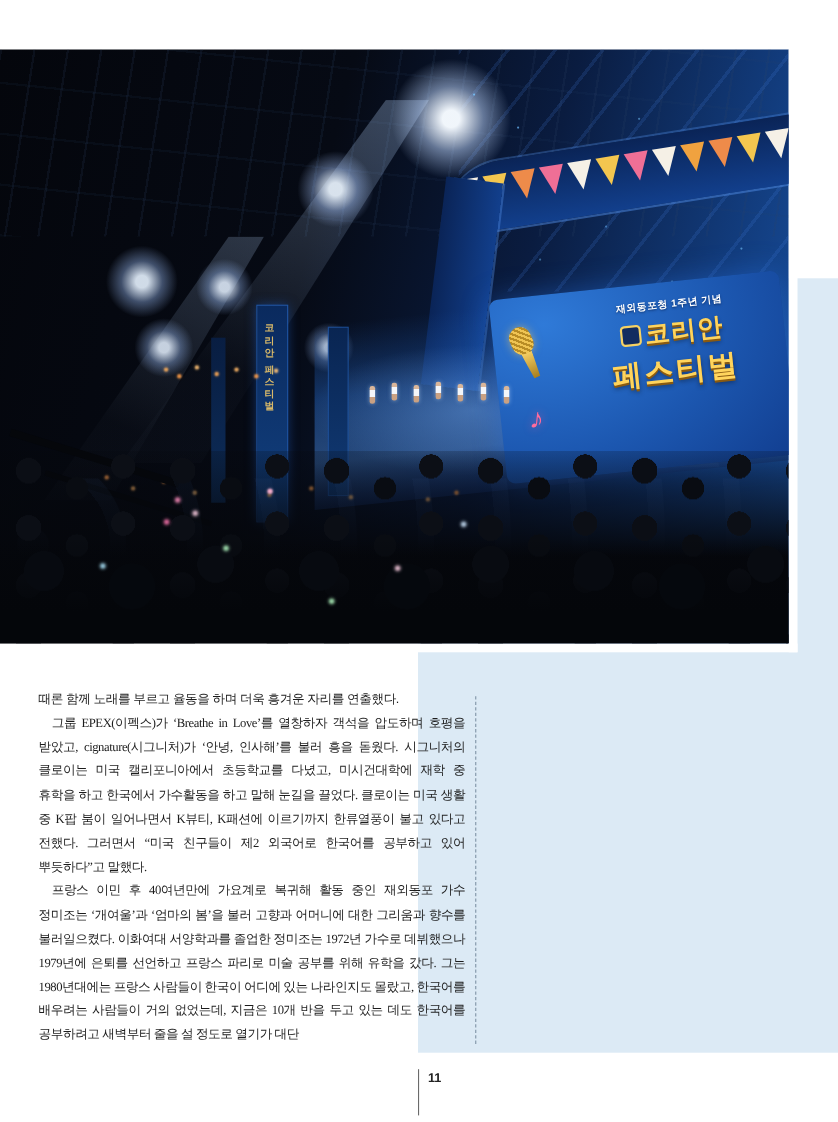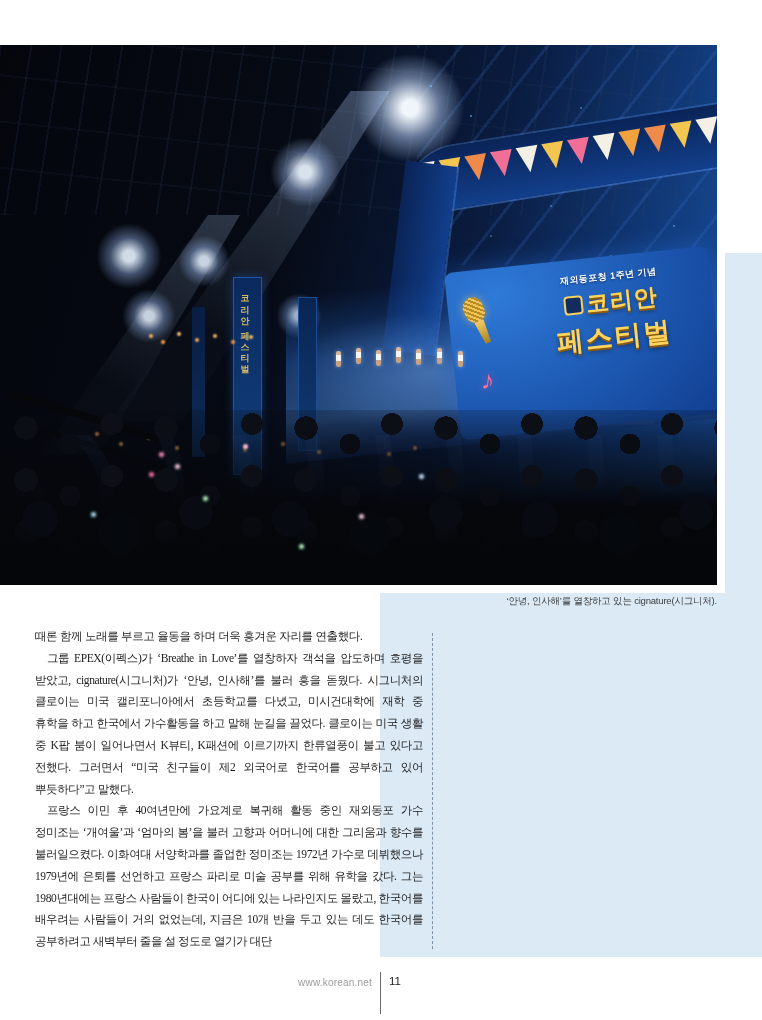--- a/index.html
+++ b/index.html
@@ -136,21 +136,21 @@
   .col-left{left:35px;width:388px;}
   .col-right{left:447px;width:297px;}
   .col-divider{position:absolute;left:432px;top:633px;height:316px;border-left:1px dashed #7f93a6;}
   .endmark{display:inline-block;width:13px;height:13px;line-height:13px;text-align:center;
     font-size:9px;font-weight:bold;color:#1a4fa0;vertical-align:-1px;margin-left:3px;
     background:linear-gradient(90deg,#f8d34e 0 40%,#ffffff 40% 100%);border:1px solid #1a4fa0;border-radius:2px;text-indent:0;}
 
   
   .footer-line{position:absolute;left:380px;top:972px;width:1px;height:42px;background:#6a6a6a;}
   .footer-url{position:absolute;left:0;top:977px;width:372px;text-align:right;font-size:10px;color:#9a9a9a;letter-spacing:.2px;}
-  .footer-page{position:absolute;left:389px;top:975px;font-size:11.5px;font-weight:normal;color:#222;}
+  .footer-page{position:absolute;left:389px;top:975px;font-size:11.5px;font-weight:bold;color:#222;}
 </style>
 </head>
 <body>
 
 <div class="page">
 
   <div class="blue-panel"></div>
 
   <div class="photo">
     <div class="truss"></div>
@@ -219,30 +219,28 @@
     <div class="member m7"></div>
 
     <div class="warm-dots"></div>
     <div class="crane"></div>
     <div class="rim-light"></div>
     <div class="audience"></div>
     <div class="audience-front"></div>
     <div class="glow-sticks"></div>
   </div>
 
-  <div class="caption">‘안녕, 인사해’를 열창하고 있는 cignature(시그니처).</div>
 
   <div class="col col-left">
     <p>때론 함께 노래를 부르고 율동을 하며 더욱 흥겨운 자리를 연출했다.</p>
     <p class="indent">그룹 EPEX(이펙스)가 ‘Breathe in Love’를 열창하자 객석을 압도하며 호평을 받았고, cignature(시그니처)가 ‘안녕, 인사해’를 불러 흥을 돋웠다. 시그니처의 클로이는 미국 캘리포니아에서 초등학교를 다녔고, 미시건대학에 재학 중 휴학을 하고 한국에서 가수활동을 하고 말해 눈길을 끌었다. 클로이는 미국 생활 중 K팝 붐이 일어나면서 K뷰티, K패션에 이르기까지 한류열풍이 불고 있다고 전했다. 그러면서 “미국 친구들이 제2 외국어로 한국어를 공부하고 있어 뿌듯하다”고 말했다.</p>
     <p class="indent">프랑스 이민 후 40여년만에 가요계로 복귀해 활동 중인 재외동포 가수 정미조는 ‘개여울’과 ‘엄마의 봄’을 불러 고향과 어머니에 대한 그리움과 향수를 불러일으켰다. 이화여대 서양학과를 졸업한 정미조는 1972년 가수로 데뷔했으나 1979년에 은퇴를 선언하고 프랑스 파리로 미술 공부를 위해 유학을 갔다. 그는 1980년대에는 프랑스 사람들이 한국이 어디에 있는 나라인지도 몰랐고, 한국어를 배우려는 사람들이 거의 없었는데, 지금은 10개 반을 두고 있는 데도 한국어를 공부하려고 새벽부터 줄을 설 정도로 열기가 대단</p>
   </div>
 
   <div class="col-divider"></div>
 
   <div class="col col-right">
   </div>
 
-  <div class="footer-url">www.korean.net</div>
   <div class="footer-line"></div>
   <div class="footer-page">11</div>
 
 </div>
 
 </body></html>

